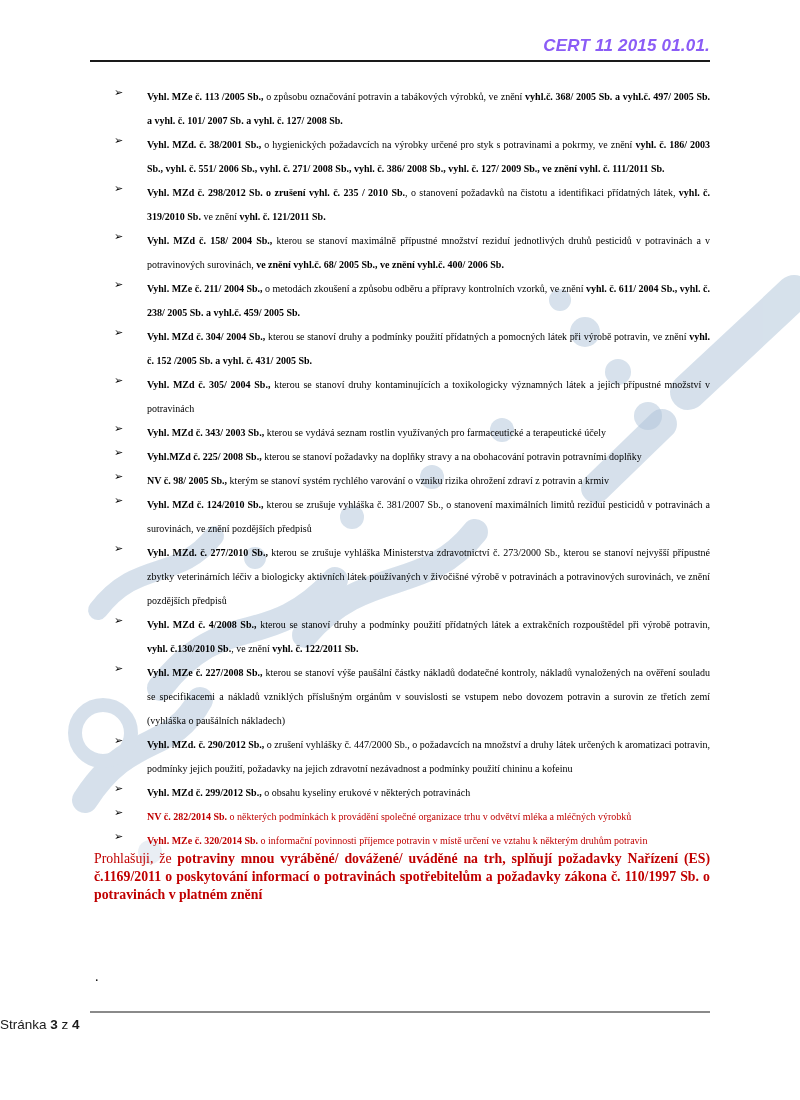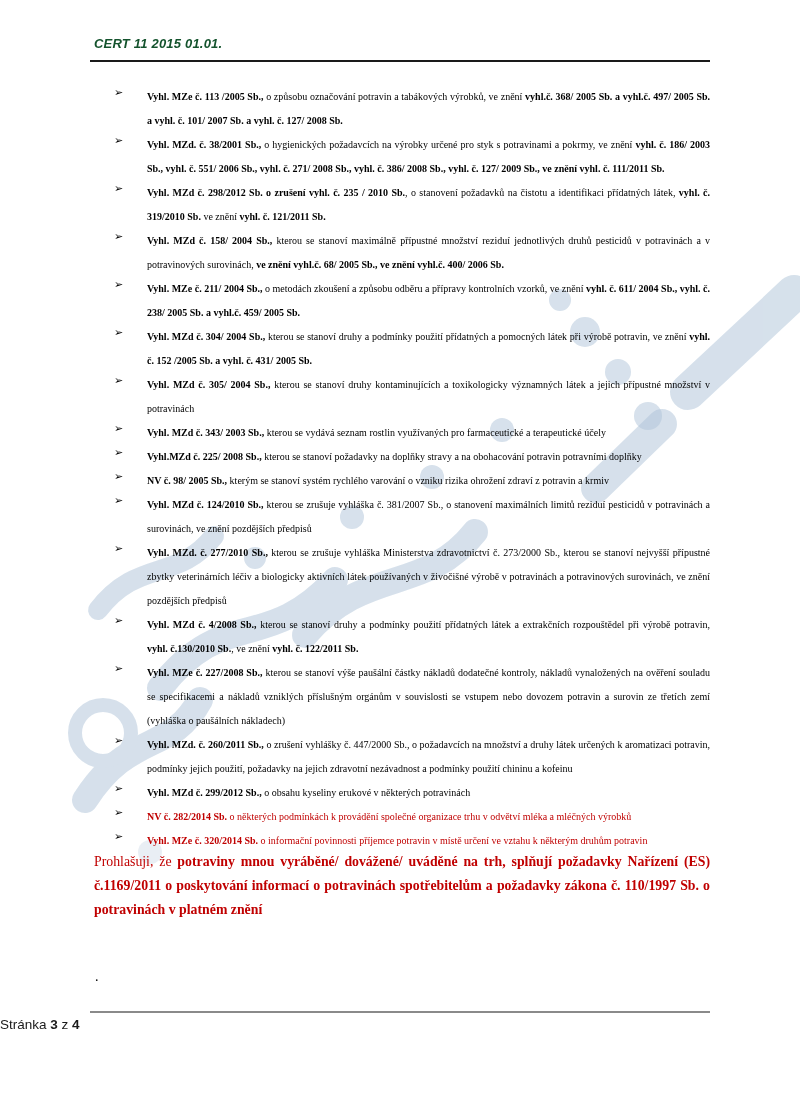--- a/index.html
+++ b/index.html
@@ -6,40 +6,40 @@
   html,body { margin:0; padding:0; }
   body {
     width:800px; height:1100px; background:#ffffff; position:relative;
     overflow:hidden; font-family:"Liberation Serif", serif; color:#000;
   }
   .page { position:absolute; inset:0; }
   .watermark { position:absolute; left:0; top:0; z-index:0; pointer-events:none; }
   .layer { position:absolute; inset:0; z-index:1; }
 
   .header {
-    position:absolute; top:36px; left:94px; width:616px; 
+    position:absolute; top:36px; left:94px; width:616px; text-align:right;
     font-family:"Liberation Sans", sans-serif; font-style:italic; font-weight:600;
-    font-size:13px; letter-spacing:0.2px; color:#14532d;
+    font-size:17px; letter-spacing:0.2px; color:#8b5cf6;
   }
   .header-rule { position:absolute; top:60px; left:90px; width:620px; border-top:2px solid #1a1a1a; }
 
   .reg-list { position:absolute; top:85px; left:94px; width:616px; margin:0; padding:0; list-style:none; }
   .reg-list li { display:flex; }
   .bullet {
     flex:0 0 33px; padding-left:20px; box-sizing:content-box;
     font-size:11px; line-height:16.6px; color:#000;
     font-family:"DejaVu Sans", sans-serif;
   }
   .content { flex:1; text-align:justify; font-size:10px; line-height:24px; }
   .content b { font-weight:bold; }
   li.red .content { color:var(--red); }
 
   .para {
     position:absolute; left:94px; width:616px; text-align:justify;
-    font-size:13.8px; line-height:24px;
+    font-size:13.8px; line-height:18px;
   }
   .para-red { color:var(--red); }
   #para-declaration { top:850px; }
   #para-exceptions  { top:921px; }
   .trailing-dot { position:absolute; top:969px; left:95px; font-size:14px; color:#000; }
 
   .footer-rule { position:absolute; top:1011px; left:90px; width:620px; border-top:2px solid #8a8a8a; }
   .footer {
     position:absolute; top:1017px; left:0; width:700px; text-align:left;
     font-family:Liberation Sans, sans-serif; font-size:13.5px; color:#1a1a1a;
@@ -132,21 +132,21 @@
         <li>
           <span class="bullet">➢</span>
           <span class="content"><b>Vyhl. MZd č. 4/2008 Sb.,</b><span> kterou se stanoví druhy a podmínky použití přídatných látek a extrakčních rozpouštědel při výrobě potravin, </span><b>vyhl. č.130/2010 Sb.</b><span>, ve znění </span><b>vyhl. č. 122/2011 Sb.</b></span>
         </li>
         <li>
           <span class="bullet">➢</span>
           <span class="content"><b>Vyhl. MZe č. 227/2008 Sb.,</b><span> kterou se stanoví výše paušální částky nákladů dodatečné kontroly, nákladů vynaložených na ověření souladu se specifikacemi a nákladů vzniklých příslušným orgánům v souvislosti se vstupem nebo dovozem potravin a surovin ze třetích zemí (vyhláška o paušálních nákladech)</span></span>
         </li>
         <li>
           <span class="bullet">➢</span>
-          <span class="content"><b>Vyhl. MZd. č. 260/2011 Sb.,</b><span> o zrušení vyhlášky č. 447/2000 Sb., o požadavcích na množství a druhy látek určených k aromatizaci potravin, podmínky jejich použití, požadavky na jejich zdravotní nezávadnost a podmínky použití chininu a kofeinu</span></span>
+          <span class="content"><b>Vyhl. MZd. č. 290/2012 Sb.,</b><span> o zrušení vyhlášky č. 447/2000 Sb., o požadavcích na množství a druhy látek určených k aromatizaci potravin, podmínky jejich použití, požadavky na jejich zdravotní nezávadnost a podmínky použití chininu a kofeinu</span></span>
         </li>
         <li>
           <span class="bullet">➢</span>
           <span class="content"><b>Vyhl. MZd č. 299/2012 Sb.,</b><span> o obsahu kyseliny erukové v některých potravinách</span></span>
         </li>
         <li class="red">
           <span class="bullet">➢</span>
           <span class="content"><b>NV č. 282/2014 Sb.</b><span> o některých podmínkách k provádění společné organizace trhu v odvětví mléka a mléčných výrobků</span></span>
         </li>
         <li class="red">

